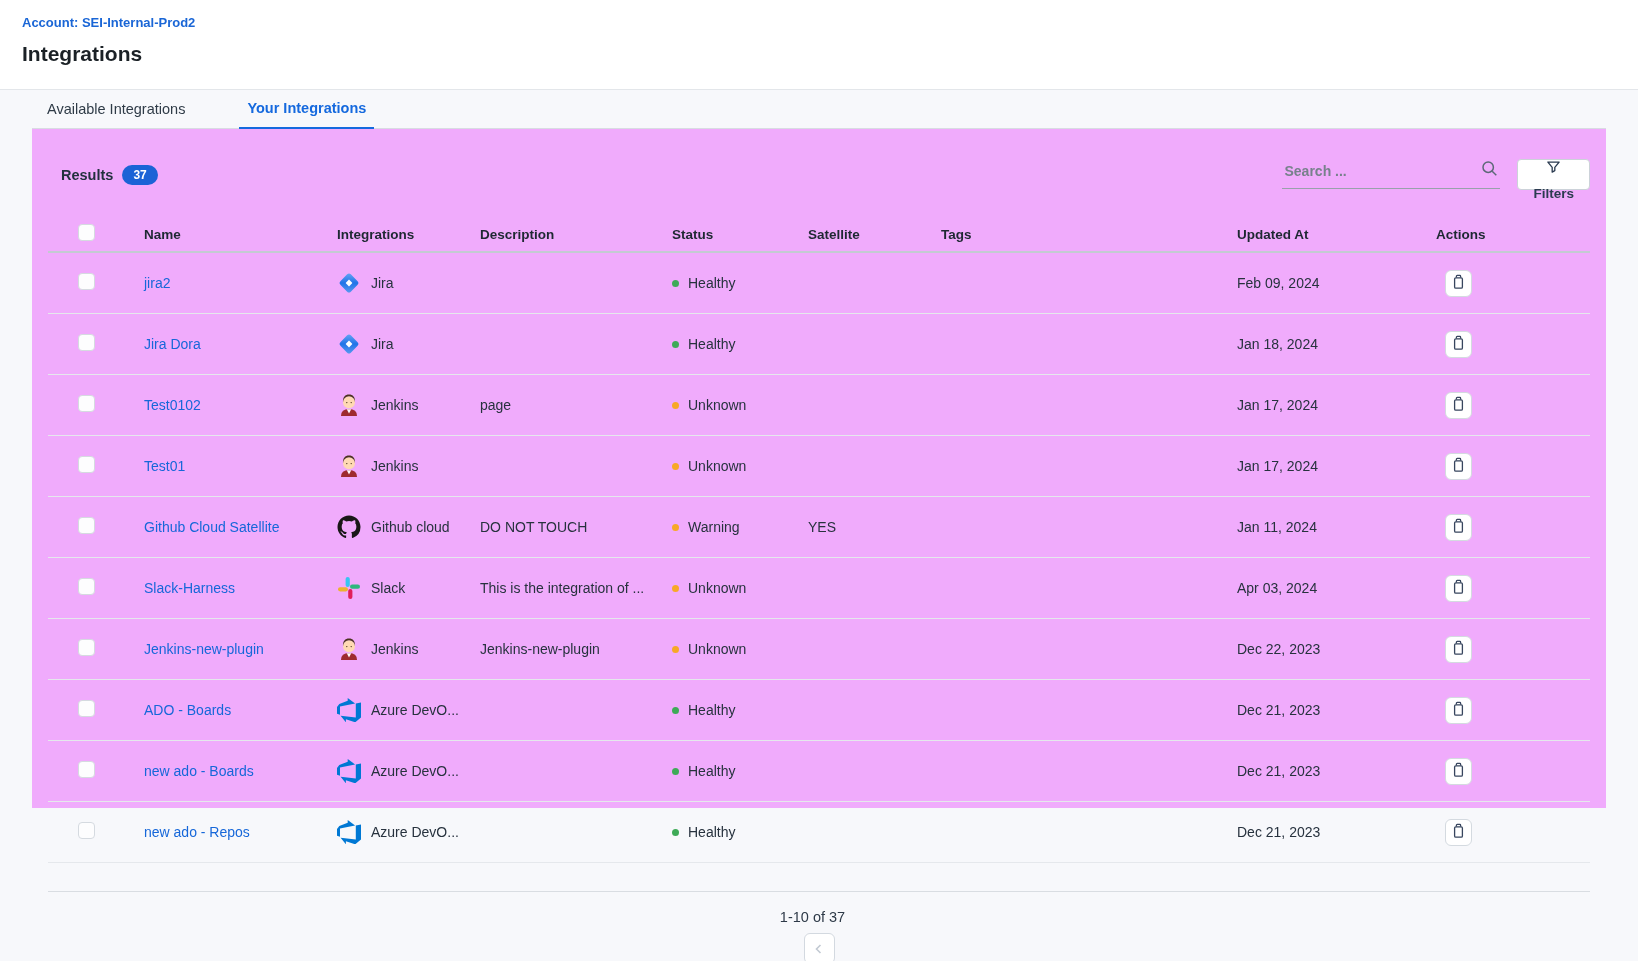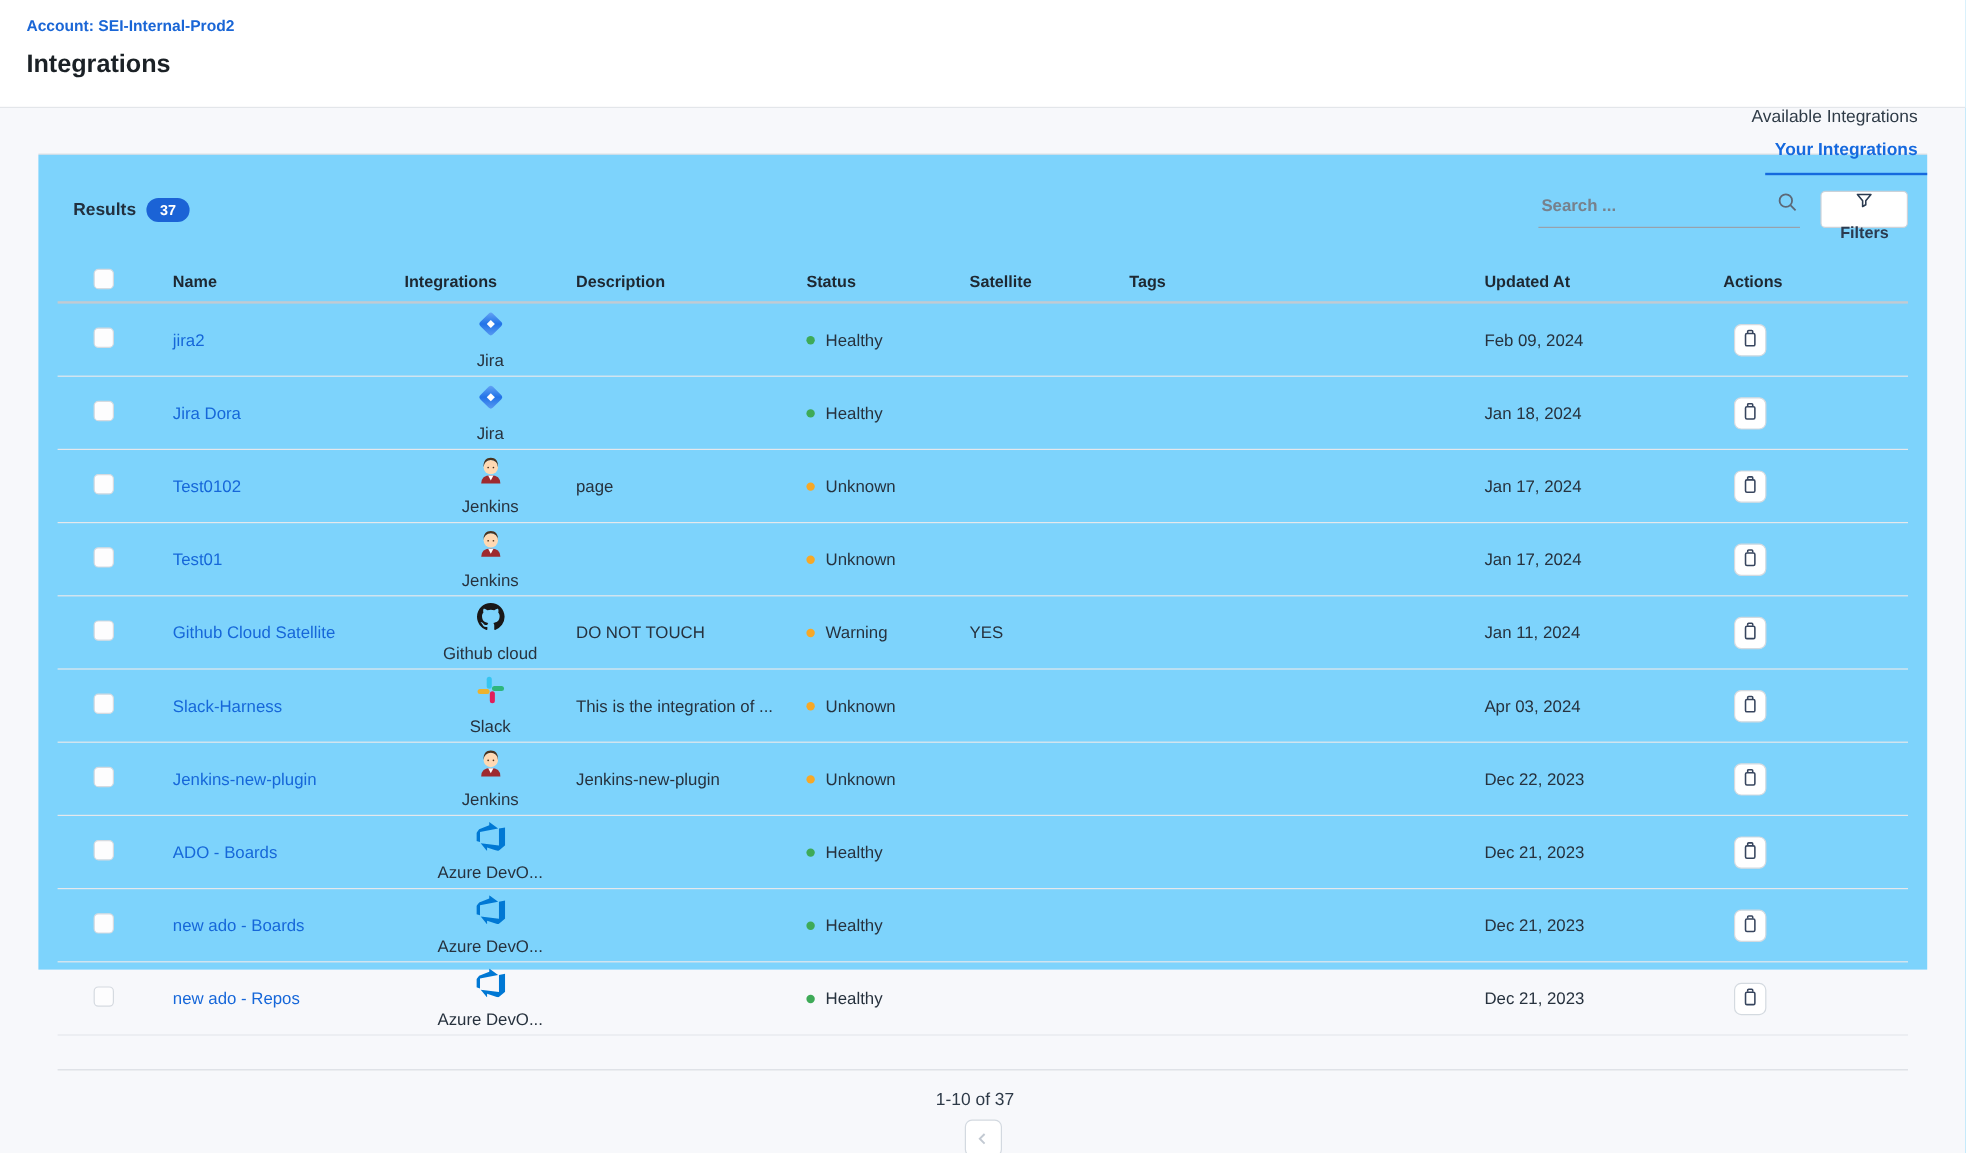--- a/index.html
+++ b/index.html
@@ -6,44 +6,44 @@
   html,body { width:1638px; height:961px; }
   body {
     font-family:"Liberation Sans","DejaVu Sans",sans-serif;
     background:#f7f8fb; color:#1e2832; overflow:hidden;
   }
   
   .topbar { background:#fff; border-bottom:1px solid #e3e6ea; height:90px; padding:13px 22px 0; }
   .account-link { color:#1a66d6; font-size:13px; font-weight:700; text-decoration:none; display:inline-block; cursor:pointer; }
   .page-title { font-size:21px; font-weight:700; color:#1b2126; margin-top:11px; }
   
-  .tabs-row { margin:0 32px; display:flex; align-items:flex-end; border-bottom:1px solid #d8dce2; height:39px;flex-direction:column; }
+  .tabs-row { margin:0 32px; display:flex; align-items:flex-end; border-bottom:1px solid #d8dce2; height:39px; }
   .tab { padding:0 8px 11px; font-size:14.5px; color:#2f3b47; cursor:pointer; }
   .tab:first-child { margin-left:7px; }
   .tab + .tab { margin-left:46px; }
   .tab.active { color:#1569de; font-weight:700; border-bottom:2px solid #1569de; margin-bottom:-1px; }
   
-  .card { margin:0 32px; background:#7dd3fc; padding:0 16px; height:679px; }
+  .card { margin:0 32px; background:#f0abfc; padding:0 16px; height:679px; }
   .toolbar { display:flex; justify-content:space-between; align-items:center; padding-top:30px; }
   .results { display:flex; align-items:center; gap:9px; margin-left:13px; }
   .results-label { font-size:14.5px; font-weight:700; color:#22303e; }
   .results-badge { background:#1b63d6; color:#fff; font-size:12px; font-weight:700; border-radius:11px; padding:3px 11px; }
   .toolbar-right { display:flex; align-items:center; }
   .search-box { width:218px; border-bottom:1px solid #98a1ab; display:flex; align-items:center; padding:0 2px 7px; }
   .search-box input { border:none; outline:none; background:transparent; flex:1; font-size:14px; color:#333; font-family:inherit;font-weight:bold; }
   .search-box input::placeholder { color:#77818c; }
   .filters-btn { margin-left:17px; border:1px solid #ccd2d9; background:#fff; border-radius:4px; height:31px; padding:0 15px; display:flex; align-items:center; gap:8px; color:#2b3b50; font-size:13.5px; font-weight:700; cursor:pointer; font-family:inherit;flex-direction:column; }
   
   .grid-row { display:grid; grid-template-columns:66px 193px 143px 192px 136px 133px 296px 199px 1fr; align-items:center; padding-left:30px; }
   .thead { margin-top:27px; height:36px; border-bottom:2px solid #c3cad2; }
   .thead .hcell { font-size:13.5px; font-weight:700; color:#1e2832; }
   .trow { height:61px; border-bottom:1px solid #e5e8ec; font-size:14px; color:#27323e; }
   .checkbox { width:17px; height:17px; border:1.5px solid #d5dae0; border-radius:4px; background:#fdfdfe; display:inline-block; cursor:pointer; }
   .name-link { color:#1667d9; text-decoration:none; cursor:pointer; }
-  .c-app { display:flex; align-items:center; gap:10px;flex-direction:column; }
+  .c-app { display:flex; align-items:center; gap:10px; }
   .app-icon { width:24px; height:24px; display:inline-flex; }
   .app-icon svg { width:24px; height:24px; }
   .c-status { display:flex; align-items:center; gap:9px; }
   .dot { width:7px; height:7px; border-radius:50%; display:inline-block; }
   .dot.healthy { background:#3eaa57; }
   .dot.unknown, .dot.warning { background:#f7a826; }
   .trash-btn { width:27px; height:27px; border:1px solid #d4dae0; border-radius:6px; background:#fff; display:flex; align-items:center; justify-content:center; cursor:pointer; margin-left:9px; }
   .table-bottom-gap { height:29px; border-bottom:1px solid #d9dde2; }
   
   .pagination { display:flex; align-items:center; justify-content:center; gap:8px; padding:17px 0 0;flex-direction:column; }

